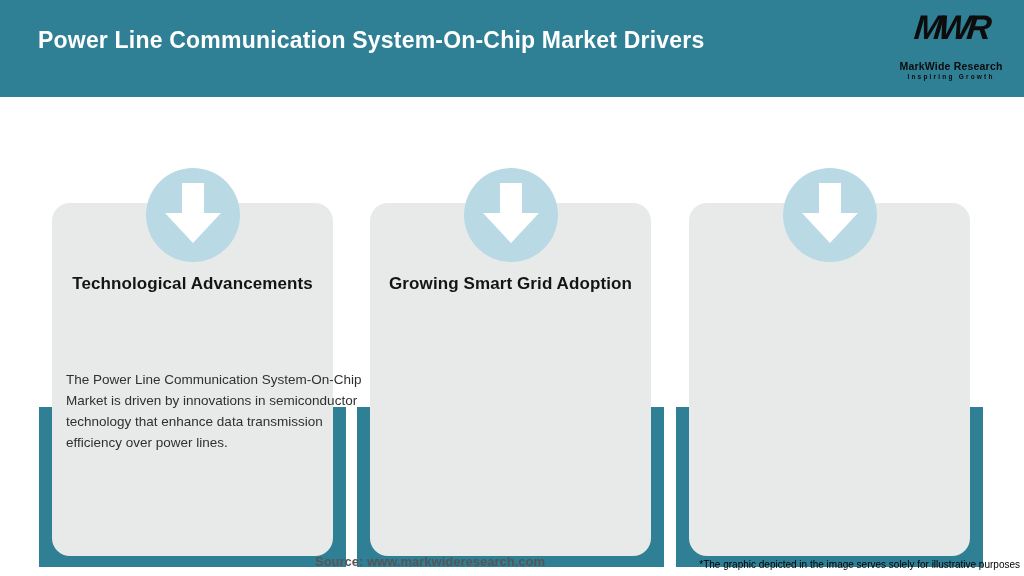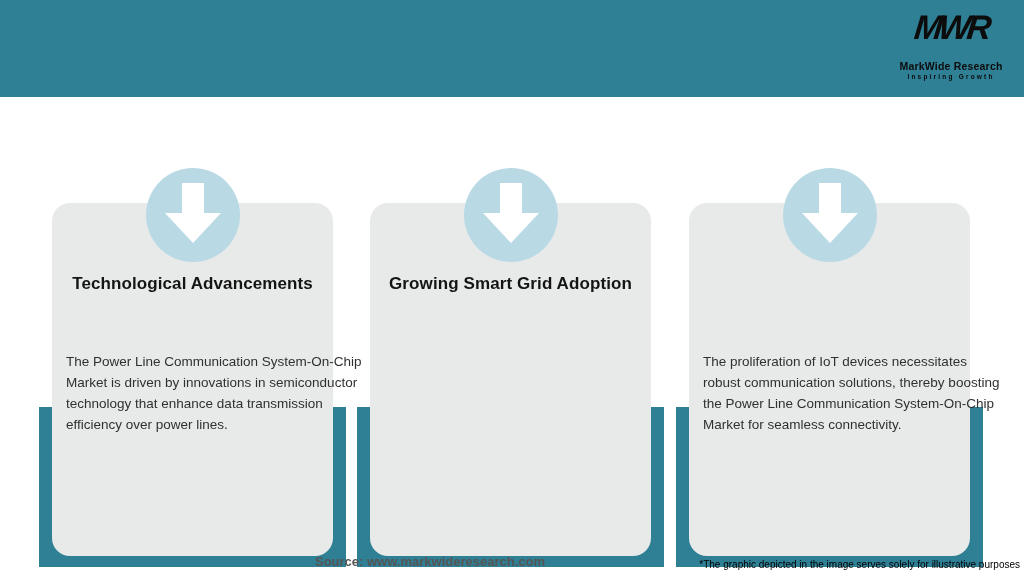--- a/index.html
+++ b/index.html
@@ -59,41 +59,42 @@
     background: var(--circle-blue, #B9DAE5);
     display: flex; align-items: center; justify-content: center;
   }
   .card-title {
     position: absolute; top: 250px; left: 0;
     width: 281px; text-align: center;
     font-size: 17px; font-weight: bold; color: #141414;
     letter-spacing: 0.1px;
   }
   .card-body {
-    position: absolute; top: 327px; left: 0;
+    position: absolute; top: 345px; left: 0;
     width: 333px; padding: 0 14px; box-sizing: border-box;
     font-size: 13.5px; line-height: 21px; color: #303030;
   }
 
   
   .source {
     position: absolute; top: 554px; left: 0; width: 860px;
     text-align: center; font-size: 13px; font-weight: bold; color: #555555;
   }
   .disclaimer {
     position: absolute; top: 559px; right: 4px;
     font-size: 10px; color: #000000;
   }
 </style>
 </head>
 <body style="--teal: #2F7F95; --circle-blue: #B9DAE5; --card-gray: #E8EAEA;">
 
 <div class="stage">
 
   <div class="header">
+    <div class="header-title">Power Line Communication System-On-Chip Market Drivers</div>
     <div class="logo">
       <div class="logo-acronym">MWR</div>
       <div class="logo-name">MarkWide Research</div>
       <div class="logo-tagline">Inspiring Growth</div>
     </div>
   </div>
 
   <div class="group group-1">
     <div class="band"></div>
     <div class="card"></div>
@@ -127,19 +128,18 @@
     <div class="band"></div>
     <div class="card"></div>
     <div class="circle">
       <span>
         <svg width="58" height="64" viewBox="0 0 58 64" aria-hidden="true">
           <rect x="18" y="2" width="22" height="32" fill="#ffffff"></rect>
           <polygon points="1,32 57,32 29,62" fill="#ffffff"></polygon>
         </svg>
       </span>
     </div>
-    <div class="card-body">The proliferation of IoT devices necessitates robust communication solutions, thereby boosting the Power Line Communication System-On-Chip Market for seamless connectivity.</div>
   </div>
 
   <div class="source">Source: www.markwideresearch.com</div>
   <div class="disclaimer">*The graphic depicted in the image serves solely for illustrative purposes</div>
 
 </div>
 
 </body></html>

